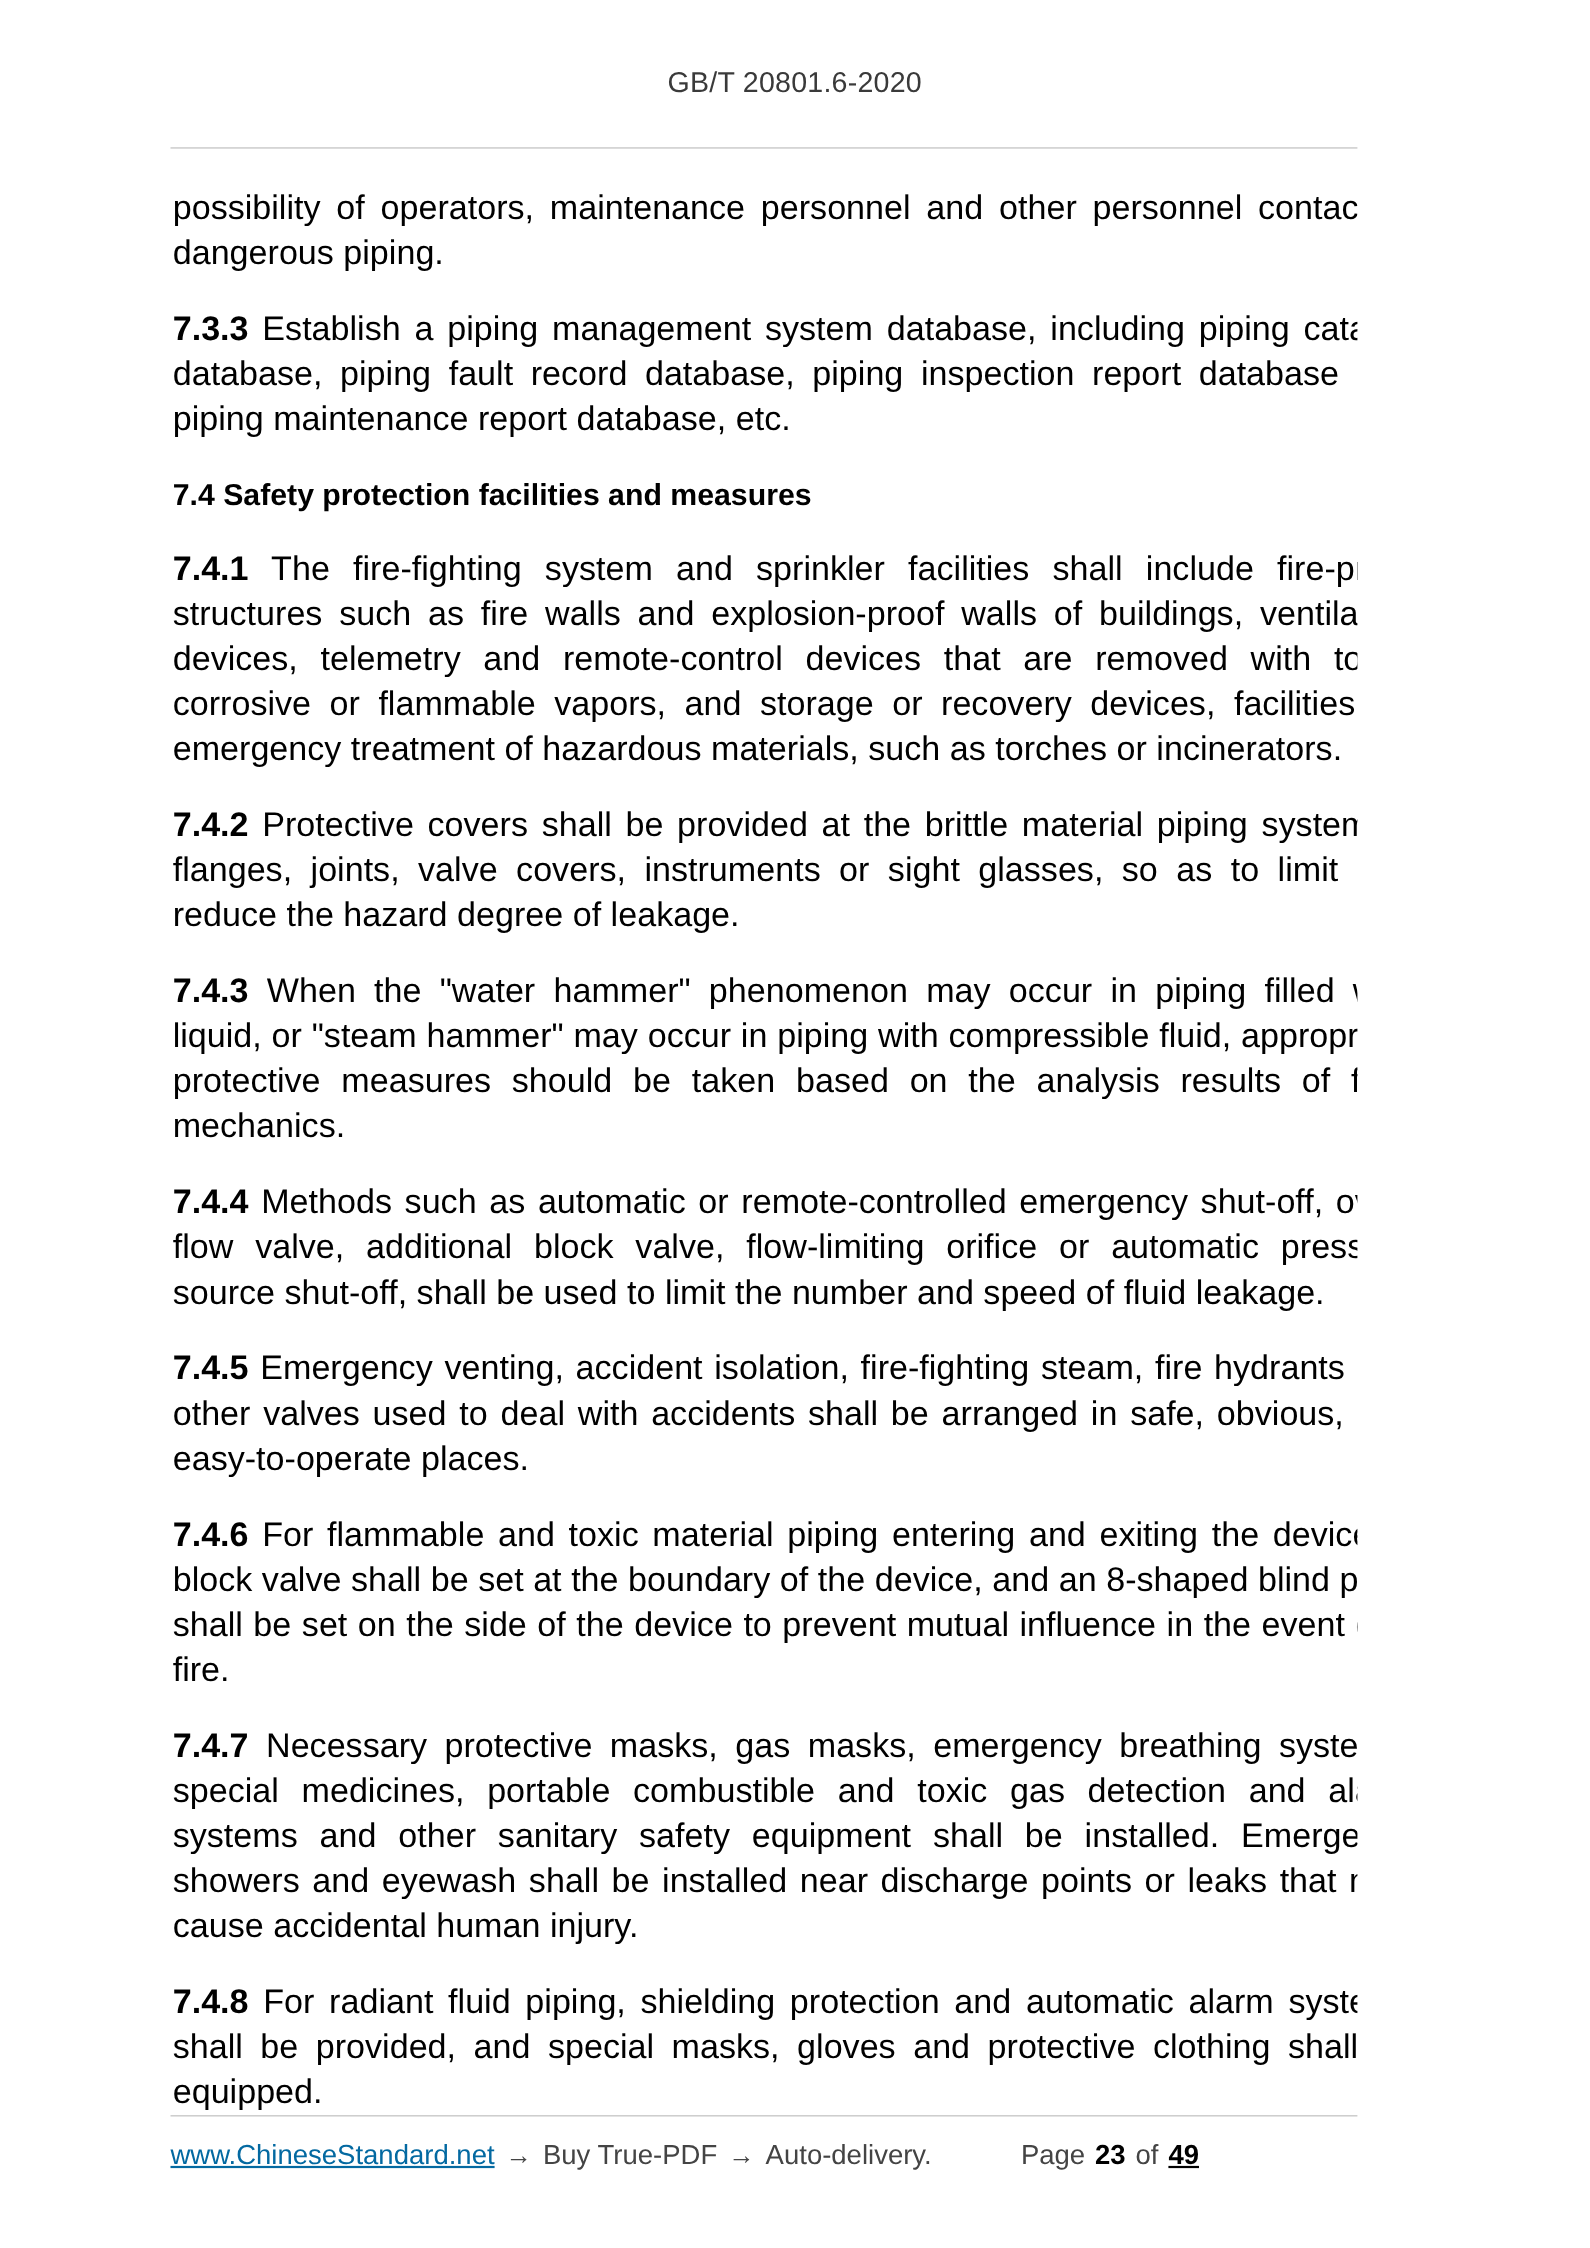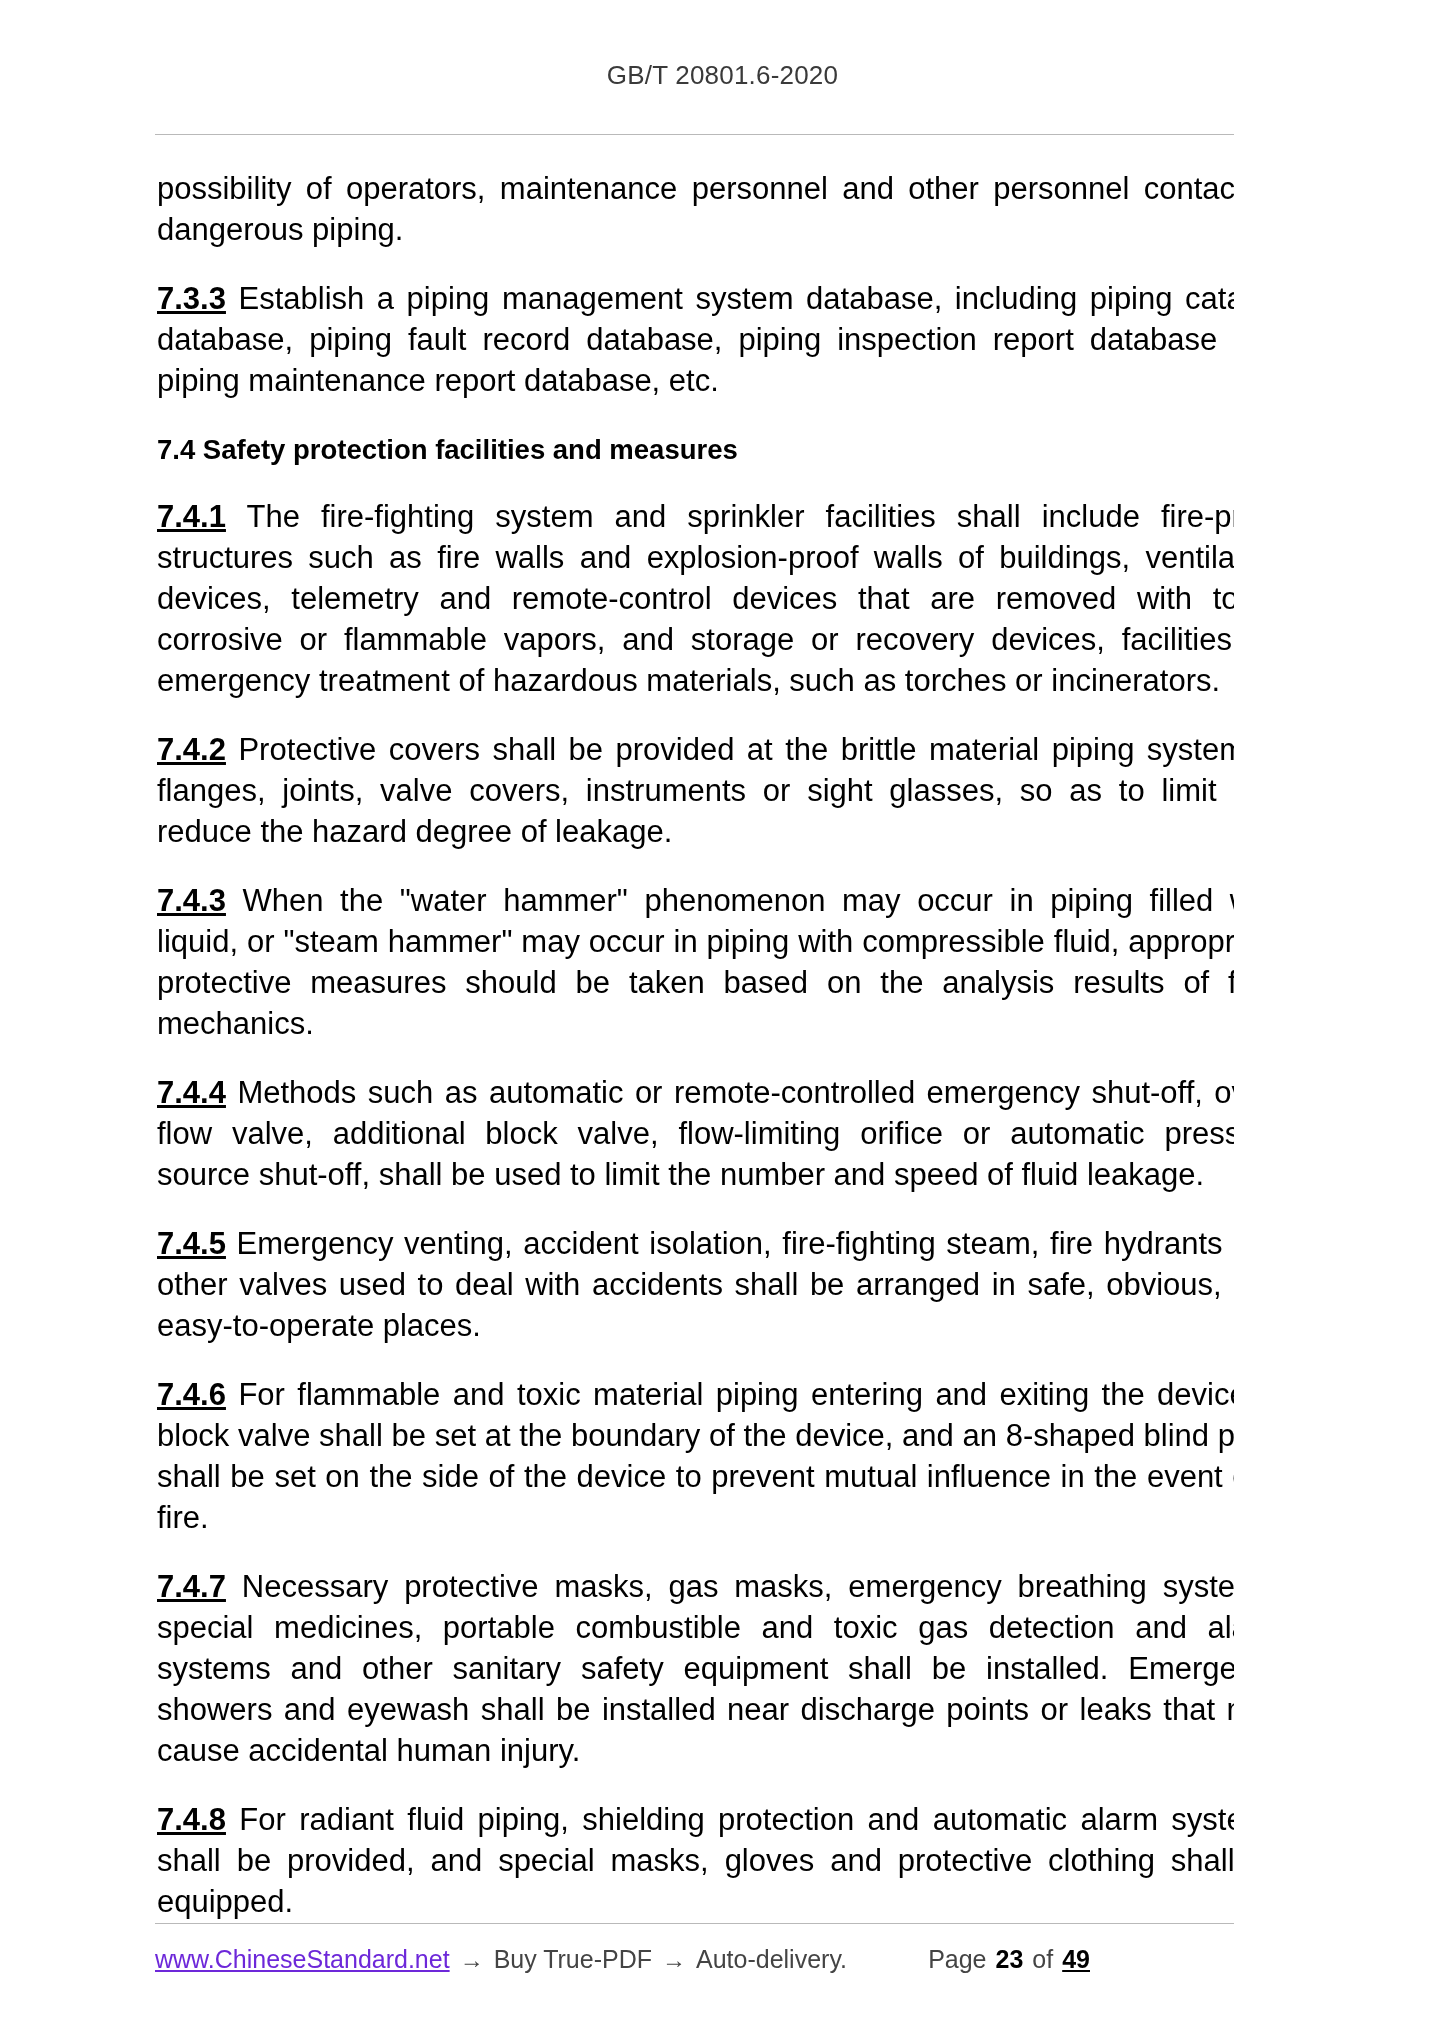--- a/index.html
+++ b/index.html
@@ -55,21 +55,20 @@
     font-size: 31px;
     line-height: 41px;
     text-align: justify;
     text-justify: inter-word;
     color: #000000;
     word-spacing: 0px;
   }
   p.para:last-child { margin-bottom: 0; }
   .num {
     font-weight: bold;
-    text-decoration: underline;
   }
   h2.heading {
     margin: 0 0 26px 0;
     font-size: 27.5px;
     line-height: 41px;
     font-weight: bold;
     text-align: left;
     color: #000000;
   }
 
@@ -92,21 +91,21 @@
     align-items: center;
     font-size: 25px;
     color: #444444;
   }
   .footer-left {
     display: flex;
     align-items: baseline;
     white-space: nowrap;
   }
   .footer-link {
-    color: #6d28d9;
+    color: #0369a1;
     text-decoration: underline;
   }
   .footer-arrow {
     margin: 0 10px;
     font-size: 24px;
     color: #444444;
   }
   .footer-txt { color: #444444; }
   .footer-right {
     margin-left: auto;

